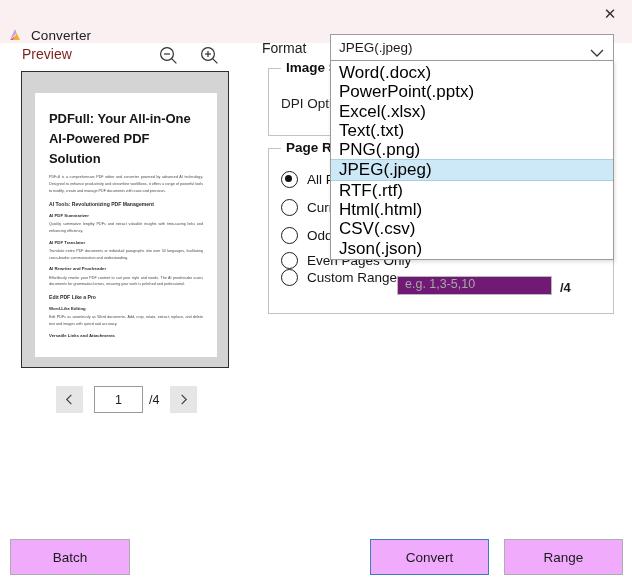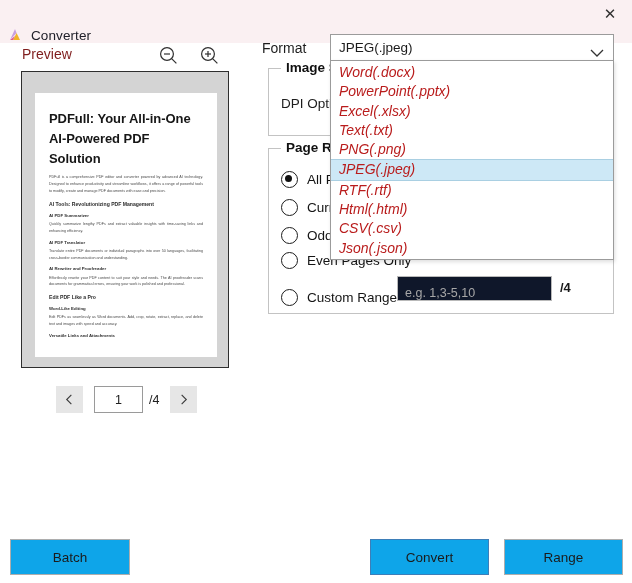--- a/index.html
+++ b/index.html
@@ -153,24 +153,24 @@
   }
   .radio.checked::after {
     content: ""; position: absolute;
     left: 3.1px; top: 3.1px; width: 7.4px; height: 7.4px;
     border-radius: 50%; background: #111;
   }
   .radio-label { margin-left: 9px; font-size: 13.5px; color: #141414; white-space: nowrap; }
 
   .range-input {
     position: absolute; left: 397px; top: 276px;
-    width: 155px; height: 25px;
-    border: 1px solid #b9b9b9; background: #0f172a;
-    box-sizing: border-box;
-    display: flex; align-items: flex-end;
+    width: 155px; height: 19px;
+    border: 1px solid #b9b9b9; background: #701a75;
+    box-sizing: border-box;
+    display: flex; align-items: flex-start;
   }
   .range-ph { margin-left: 7px; font-size: 12.5px; color: #a7a7a7; }
   .range-total {
     position: absolute; left: 560px; top: 280px;
     font-size: 13px; font-weight: bold; color: #1a1a1a;
   }
 
   
   .dropdown {
     position: absolute; left: 330px; top: 60px;
@@ -178,31 +178,30 @@
     background: #ffffff;
     border: 1px solid #9b9b9b;
     box-sizing: border-box;
     z-index: 50;
     box-shadow: 1px 2px 4px rgba(0,0,0,0.13);
     padding: 2px 0 1px 0;
   }
   .dd-item {
     height: 19.3px; line-height: 19.3px;
     padding-left: 8px;
-    font-size: 14px; color: #b91c1c;
+    font-size: 17px; color: #000000;
     white-space: nowrap;
-    font-style: italic;
   }
   .dd-item.selected { background: #cde8f6; border-top: 1px solid #a9cfe2; border-bottom: 1px solid #a9cfe2; }
 
   
   .btn {
     position: absolute;
     border: 1px solid #adadad;
-    background: #0ea5e9;
+    background: #f0abfc;
     box-sizing: border-box;
     display: flex; align-items: center; justify-content: center;
     font-size: 13.5px; color: #1b1b1b;
   }
   #btn-batch   { left: 10px;  top: 539px; width: 120px; height: 36px; }
   #btn-convert { left: 370px; top: 539px; width: 119px; height: 36px; border: 1px solid #3d7eb8; }
   #btn-cancel  { left: 504px; top: 539px; width: 119px; height: 36px; }
 </style>
 </head>
 <body>
@@ -299,21 +298,21 @@
   <span class="radio-label">Current Page</span>
 </div>
 <div class="radio-row" style="top:227px">
   <span class="radio"></span>
   <span class="radio-label">Odd Pages Only</span>
 </div>
 <div class="radio-row" style="top:252px">
   <span class="radio"></span>
   <span class="radio-label">Even Pages Only</span>
 </div>
-<div class="radio-row" style="top:289px">
+<div class="radio-row" style="top:269px">
   <span class="radio"></span>
   <span class="radio-label">Custom Range</span>
 </div>
 
 <div class="range-input">
   <span class="range-ph">e.g. 1,3-5,10</span>
 </div>
 <div class="range-total">/4</div>
 
 <div class="dropdown">

